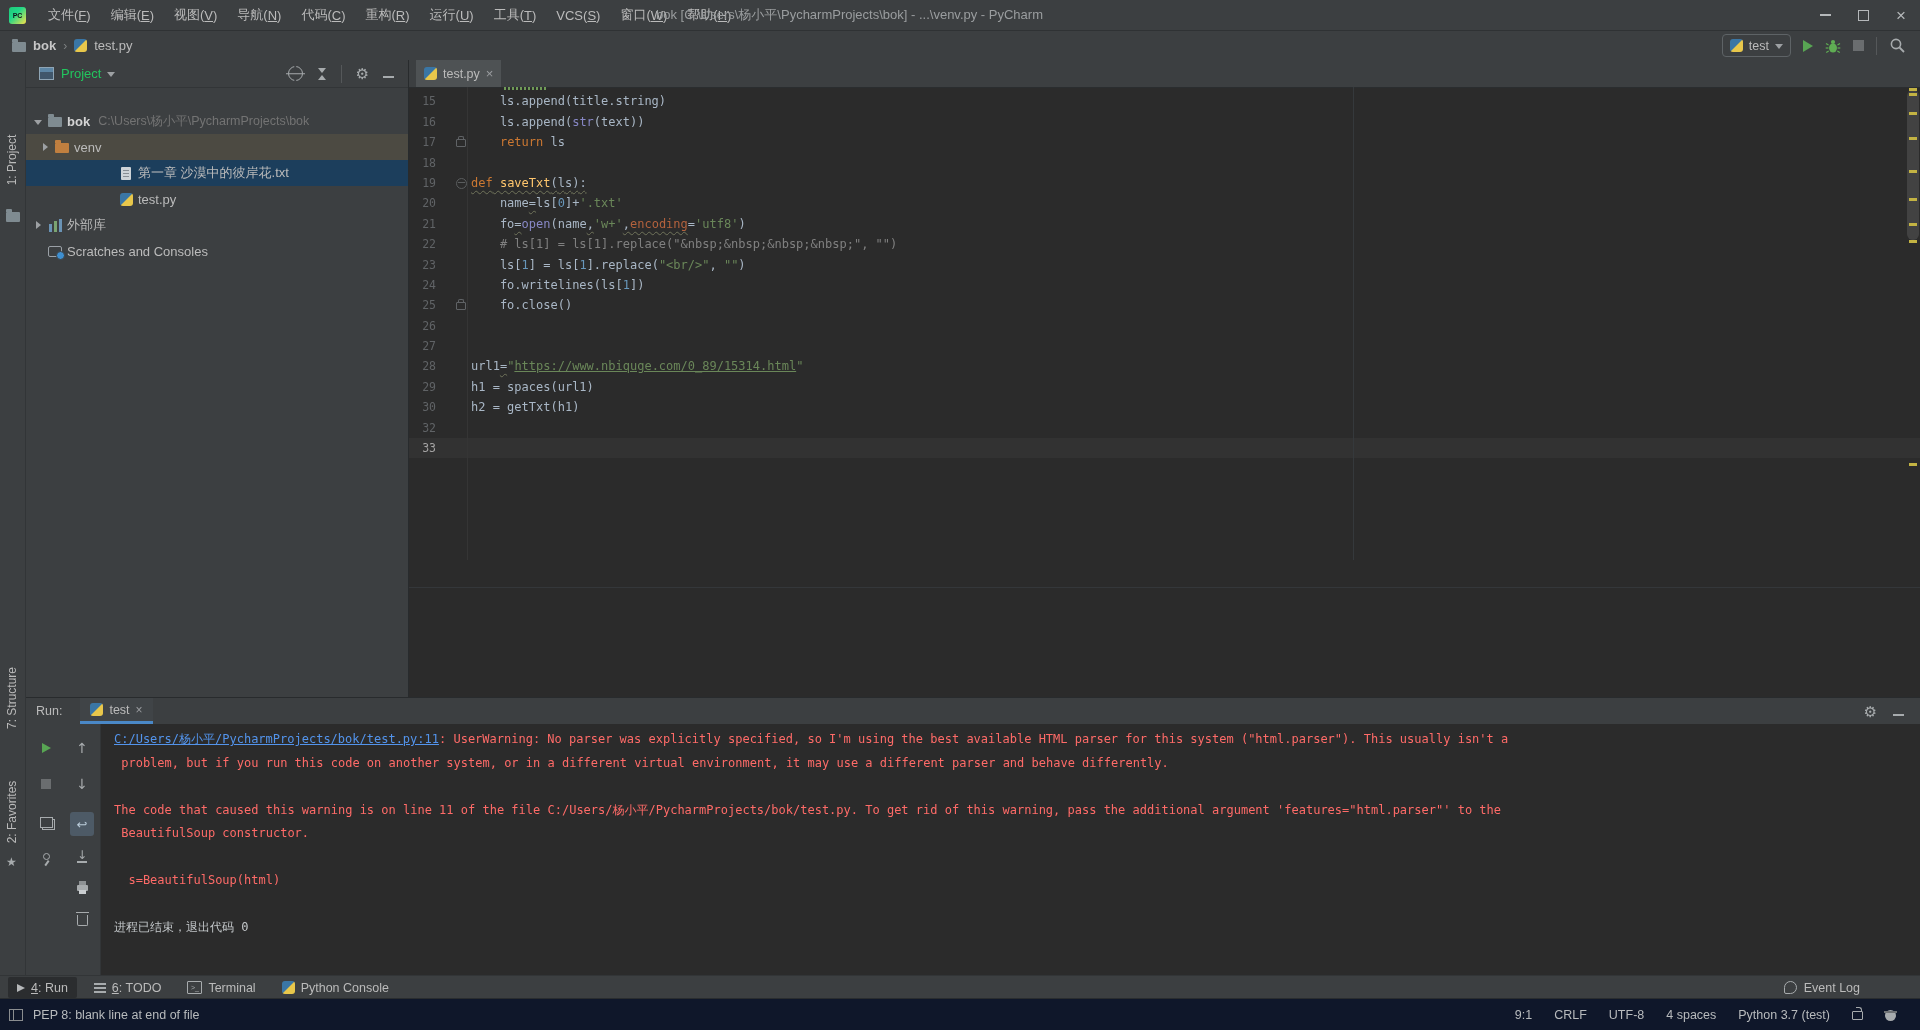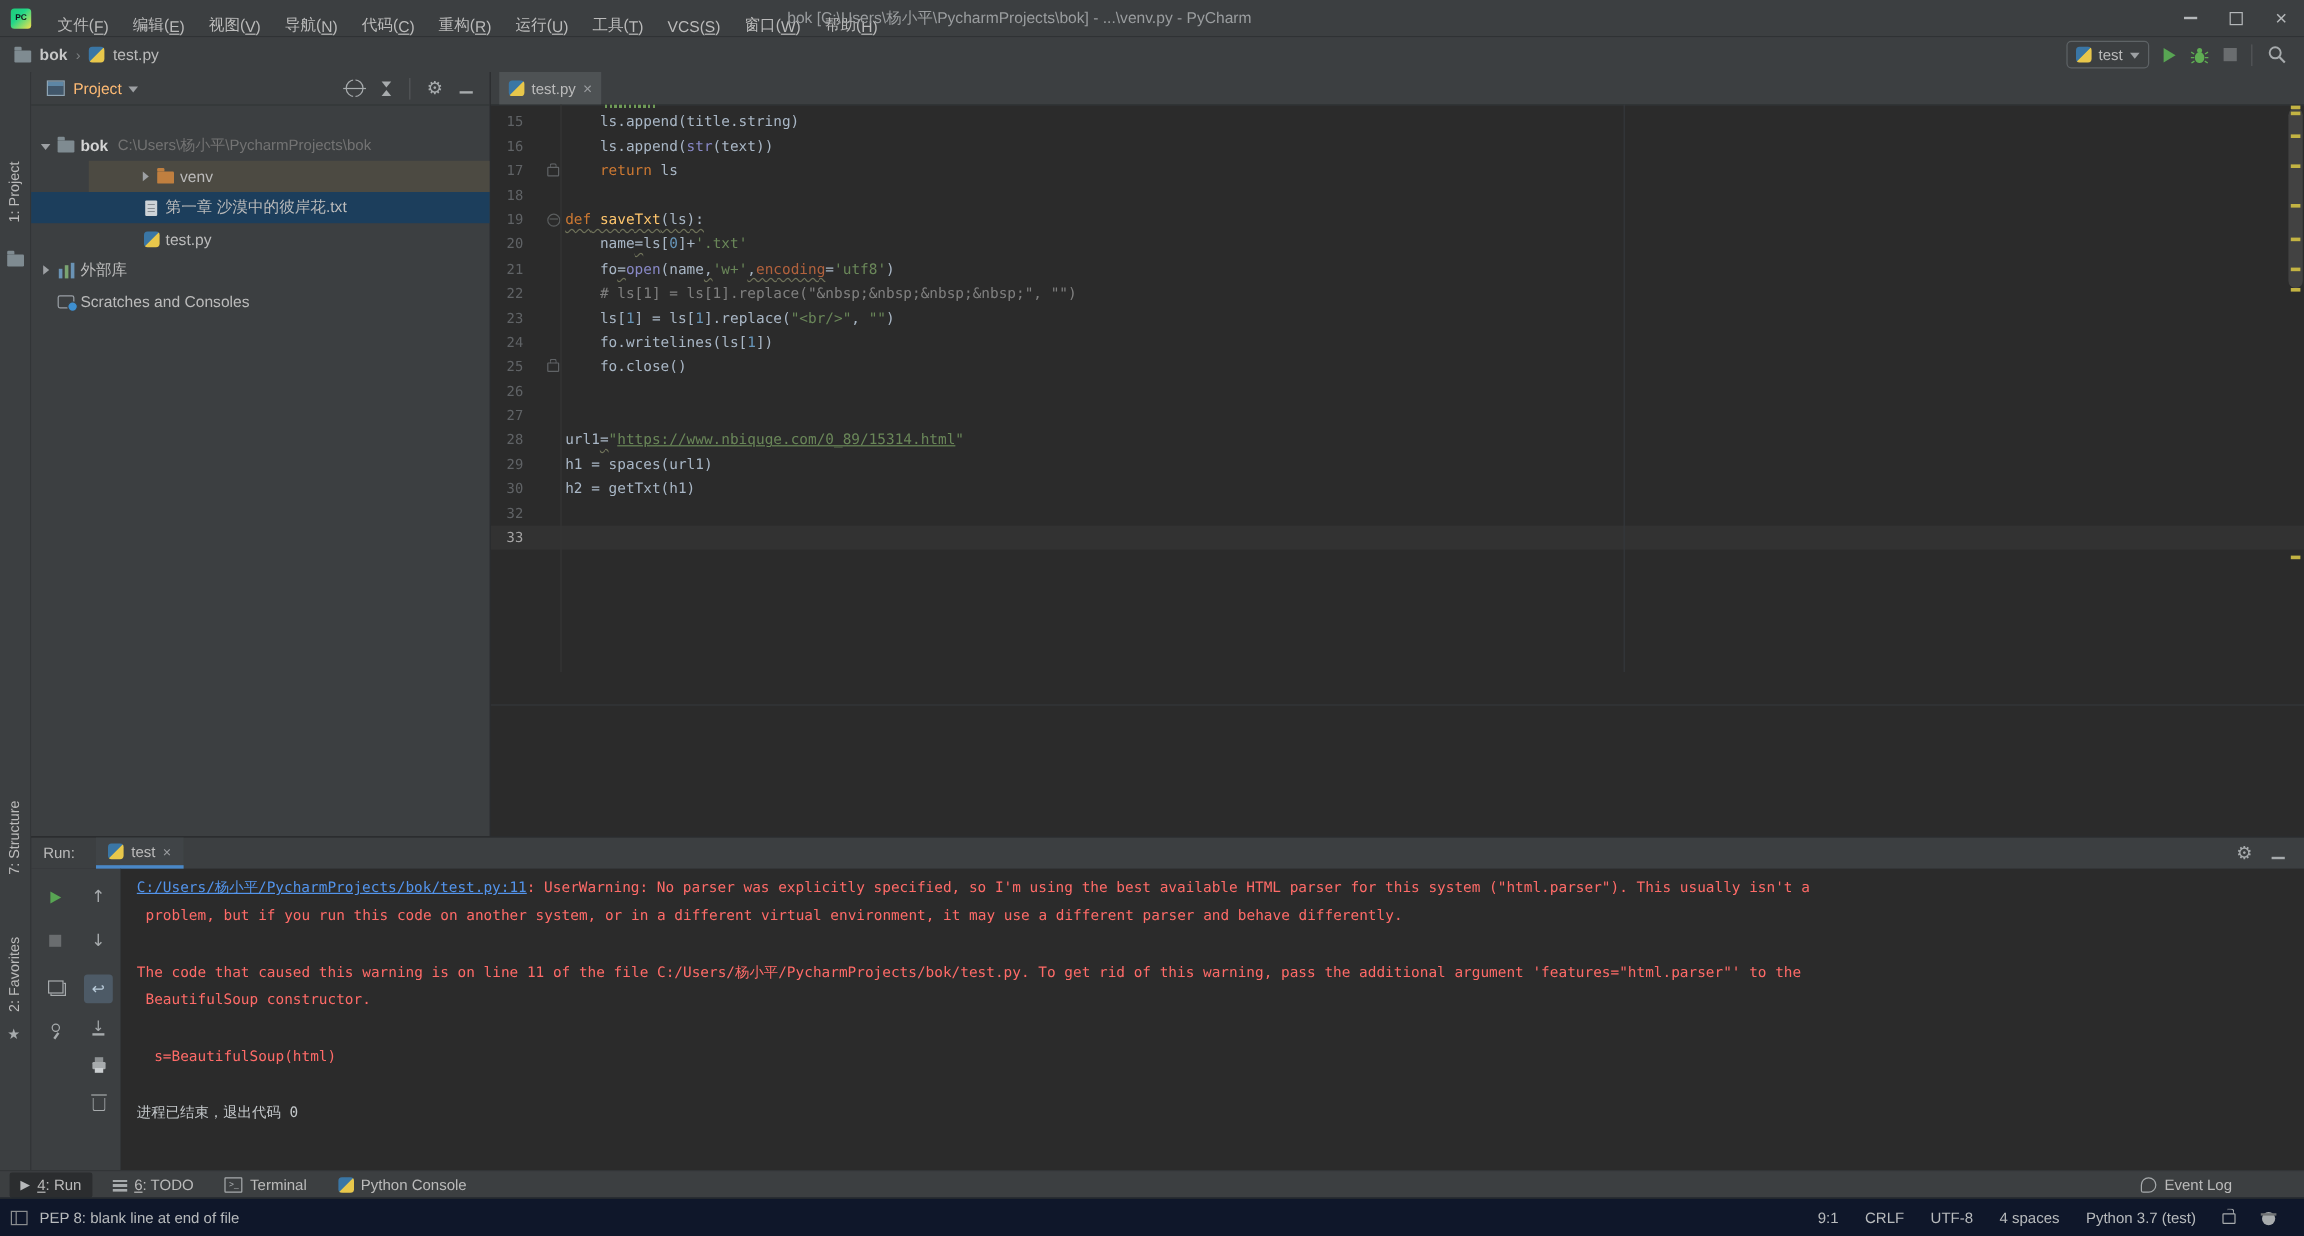--- a/index.html
+++ b/index.html
@@ -7,21 +7,21 @@
         font-family:"Liberation Sans",sans-serif;color:#bbbbbb;-webkit-font-smoothing:antialiased;}
   u{text-decoration:underline;}
 
   
   .titlebar{position:absolute;left:0;top:0;width:100%;height:30px;background:#3c3f41;
             display:flex;align-items:center;border-bottom:1px solid #2f3234;}
   .pc-logo{width:17px;height:17px;margin:0 12px 0 9px;border-radius:3px;flex:none;
            background:linear-gradient(135deg,#1fc978 0%,#21d789 40%,#f7e14b 100%);
            color:#10131a;font-size:7px;font-weight:bold;display:flex;align-items:center;justify-content:center;}
   .menubar{display:flex;height:100%;align-items:center;}
-  .menu-item{padding:0 10px;font-size:13px;color:#bbbbbb;height:100%;display:flex;align-items:flex-end;cursor:default;}
+  .menu-item{padding:0 10px;font-size:13px;color:#bbbbbb;height:100%;display:flex;align-items:center;cursor:default;}
   .win-title{position:absolute;left:656px;top:0;height:30px;display:flex;align-items:center;
              color:#9a9d9f;font-size:13px;}
   .winctrls{margin-left:auto;display:flex;height:100%;}
   .wc{width:38px;height:100%;display:flex;align-items:center;justify-content:center;color:#b5b8ba;}
   .wc-min::before{content:"";width:11px;height:1.5px;background:#b5b8ba;display:block;}
   .wc-max::before{content:"";width:9px;height:9px;border:1.5px solid #b5b8ba;display:block;}
   .wc-close{font-size:17px;line-height:1;}
   .wc-close::before{content:"\00d7";}
 
   
@@ -72,32 +72,32 @@
   
   .stripe{position:absolute;left:0;top:60px;width:25px;height:915px;background:#3c3f41;border-right:1px solid #323537;}
   .stripe-label{position:absolute;width:80px;height:20px;font-size:12px;color:#bbbbbb;
                 display:flex;align-items:center;justify-content:center;transform:rotate(-90deg);}
   .stripe-ic{position:absolute;left:6px;}
 
   
   .project{position:absolute;left:26px;top:60px;width:382px;height:637px;background:#3c3f41;border-right:1px solid #282b2d;}
   .proj-header{height:27px;display:flex;align-items:center;border-bottom:1px solid #323537;font-size:13px;}
   .ic-projtab{width:13px;height:11px;border:1px solid #8fa5b5;background:linear-gradient(#5d86a5 0 4px,#41576b 4px 100%);margin:0 7px 0 13px;}
-  .proj-title{color:#fdba74;margin-right:6px;text-align:right;}
+  .proj-title{color:#22c55e;margin-right:6px;text-align:right;}
   .proj-actions{margin-left:auto;display:flex;align-items:center;gap:14px;margin-right:14px;}
   .tree{padding-top:20px;font-size:13px;}
   .tree-row{height:26px;display:flex;align-items:center;white-space:nowrap;}
   .tree-row.hover{background:#4c4a42;}
   .tree-row.selected{background:#1c3e5c;}
   .tree-chev{width:14px;display:flex;justify-content:center;flex:none;}
   .tree-ic{width:20px;display:flex;justify-content:center;flex:none;}
   .tree-label{margin-left:2px;color:#bbbbbb;}
   .tree-label.bold{font-weight:bold;color:#d4d4d4;}
   .tree-path{margin-left:8px;color:#737373;font-size:12.5px;}
-  .ind0{padding-left:5px;} .ind1{padding-left:40px;margin-left:48px;} .ind2{padding-left:76px;}
+  .ind0{padding-left:5px;} .ind1{padding-left:12px;} .ind2{padding-left:76px;}
 
   
   .editor{position:absolute;left:409px;top:60px;width:1511px;height:637px;background:#2b2b2b;}
   .tabbar{height:27px;background:#3c3f41;border-bottom:1px solid #2a2d2f;display:flex;}
   .tab{margin-left:7px;height:27px;display:flex;align-items:center;gap:6px;padding:0 8px;
        background:#4e5254;font-size:12.5px;color:#bbbbbb;}
   .tab-close{color:#9a9da0;font-size:13px;line-height:1;}
   .tab-close::before{content:"\00d7";}
   .code-scroll{position:absolute;left:0;top:27px;right:0;bottom:0;overflow:hidden;}
   .code-rows{margin-top:-16px;}

